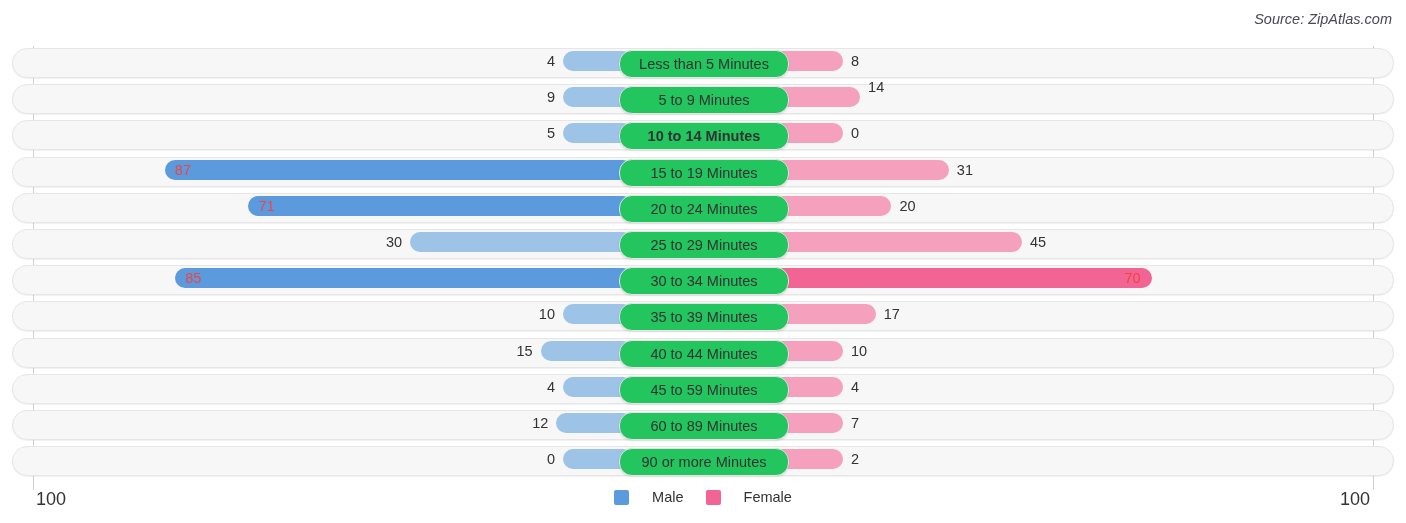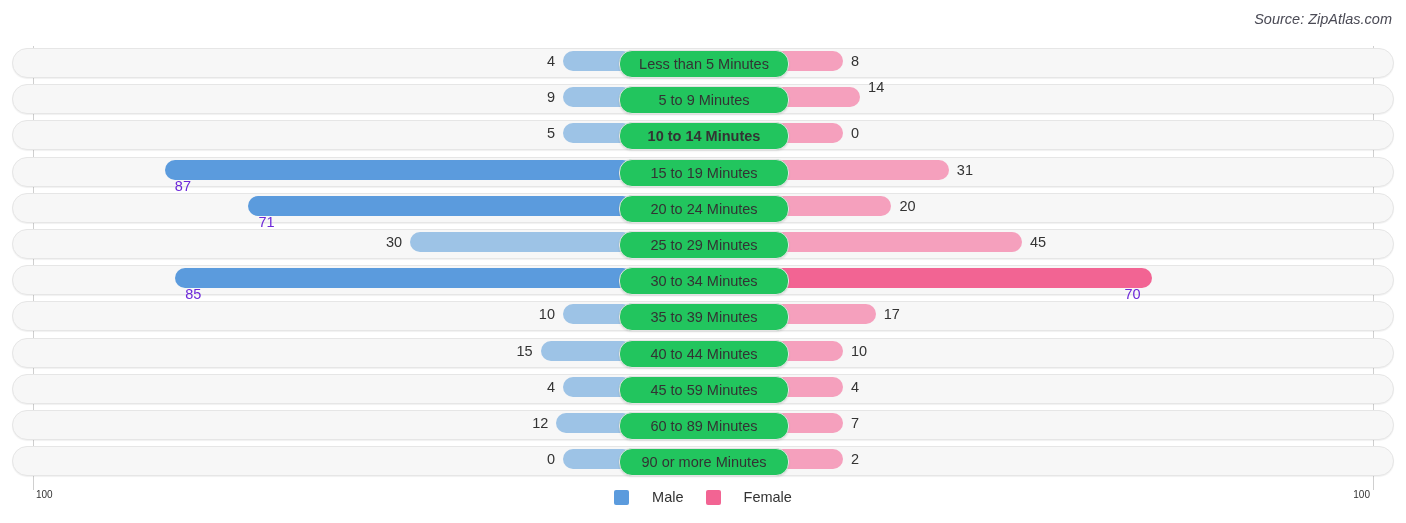--- a/index.html
+++ b/index.html
@@ -88,22 +88,21 @@
 
   .bar-value {
     position: absolute;
     top: 6px;
     font-size: 14.5px;
     color: #333333;
     white-space: nowrap;
     line-height: 18px;
   }
   .bar-value.inside {
-    color: #6d28d9;
-    margin-top: 16px;
+    color: #ef4444;
   }
 
   .cat-pill {
     position: absolute;
     top: 2px;
     height: 26px;
     line-height: 26px;
     background: #22c55e;
     border: 1px solid #e3e3e3;
     border-radius: 13px;
@@ -119,21 +118,21 @@
   #footer {
     position: absolute;
     left: 0;
     top: 486px;
     width: 1406px;
     height: 37px;
   }
   .axis-tick {
     position: absolute;
     top: 3px;
-    font-size: 10px;
+    font-size: 18px;
     color: #333333;
   }
   #axis-tick-left  { left: 36px; }
   #axis-tick-right { right: 36px; }
 
   #legend {
     position: absolute;
     left: 0; top: 3px;
     width: 1406px;
     display: flex;

